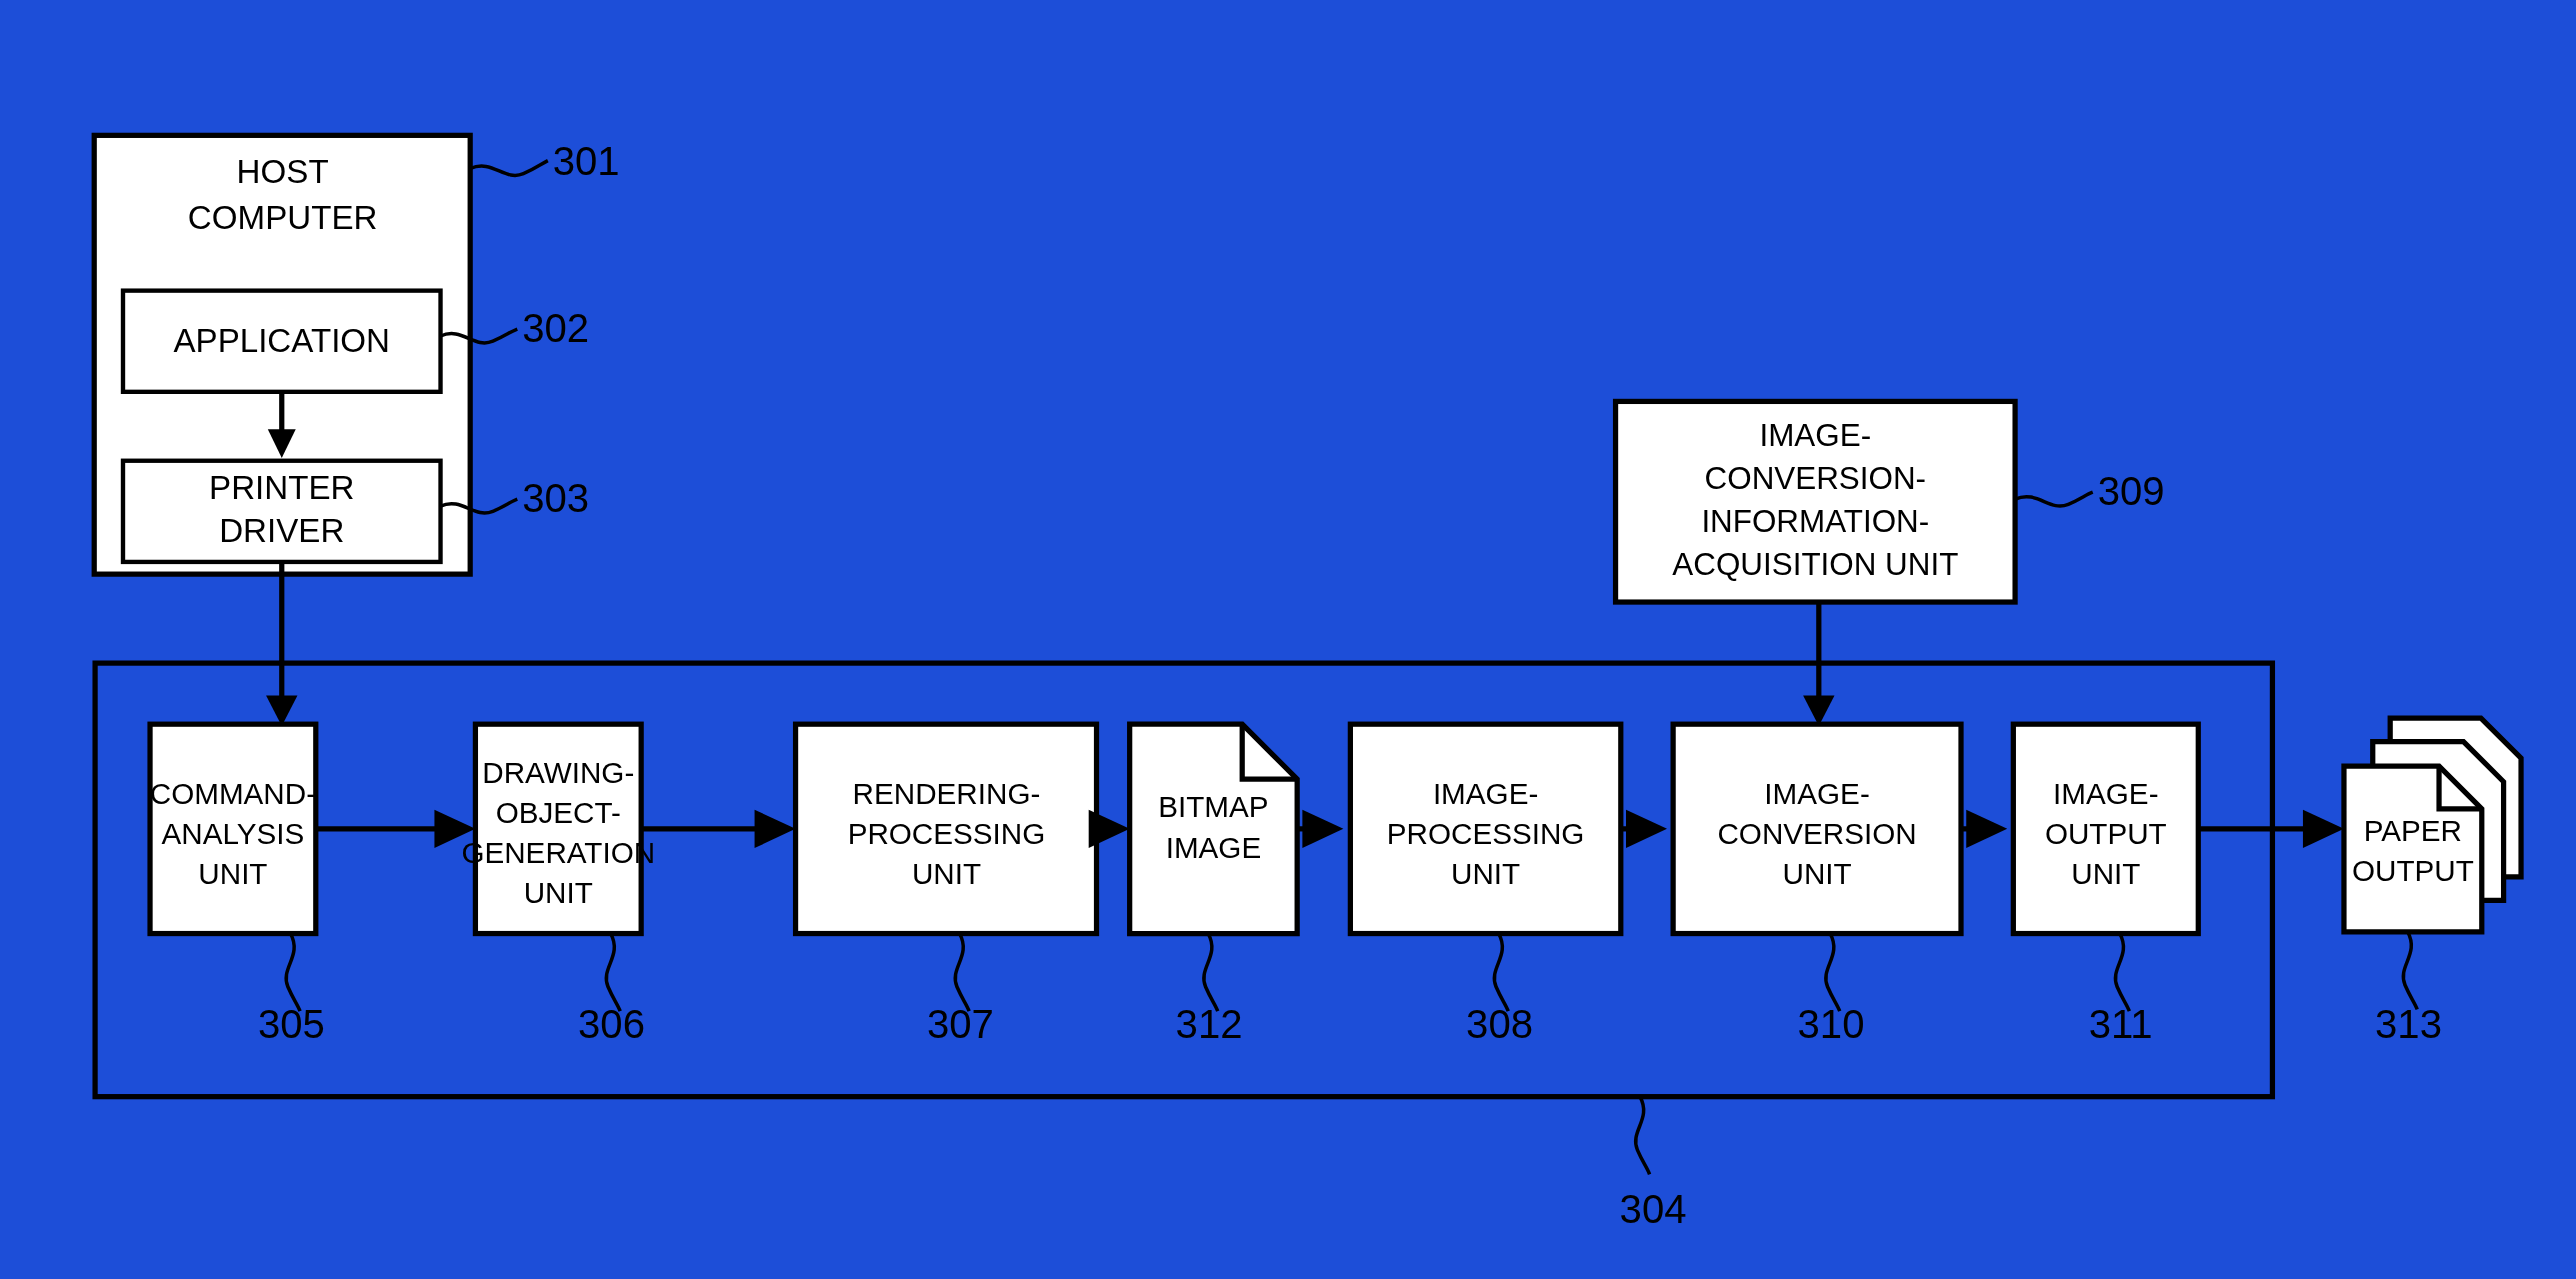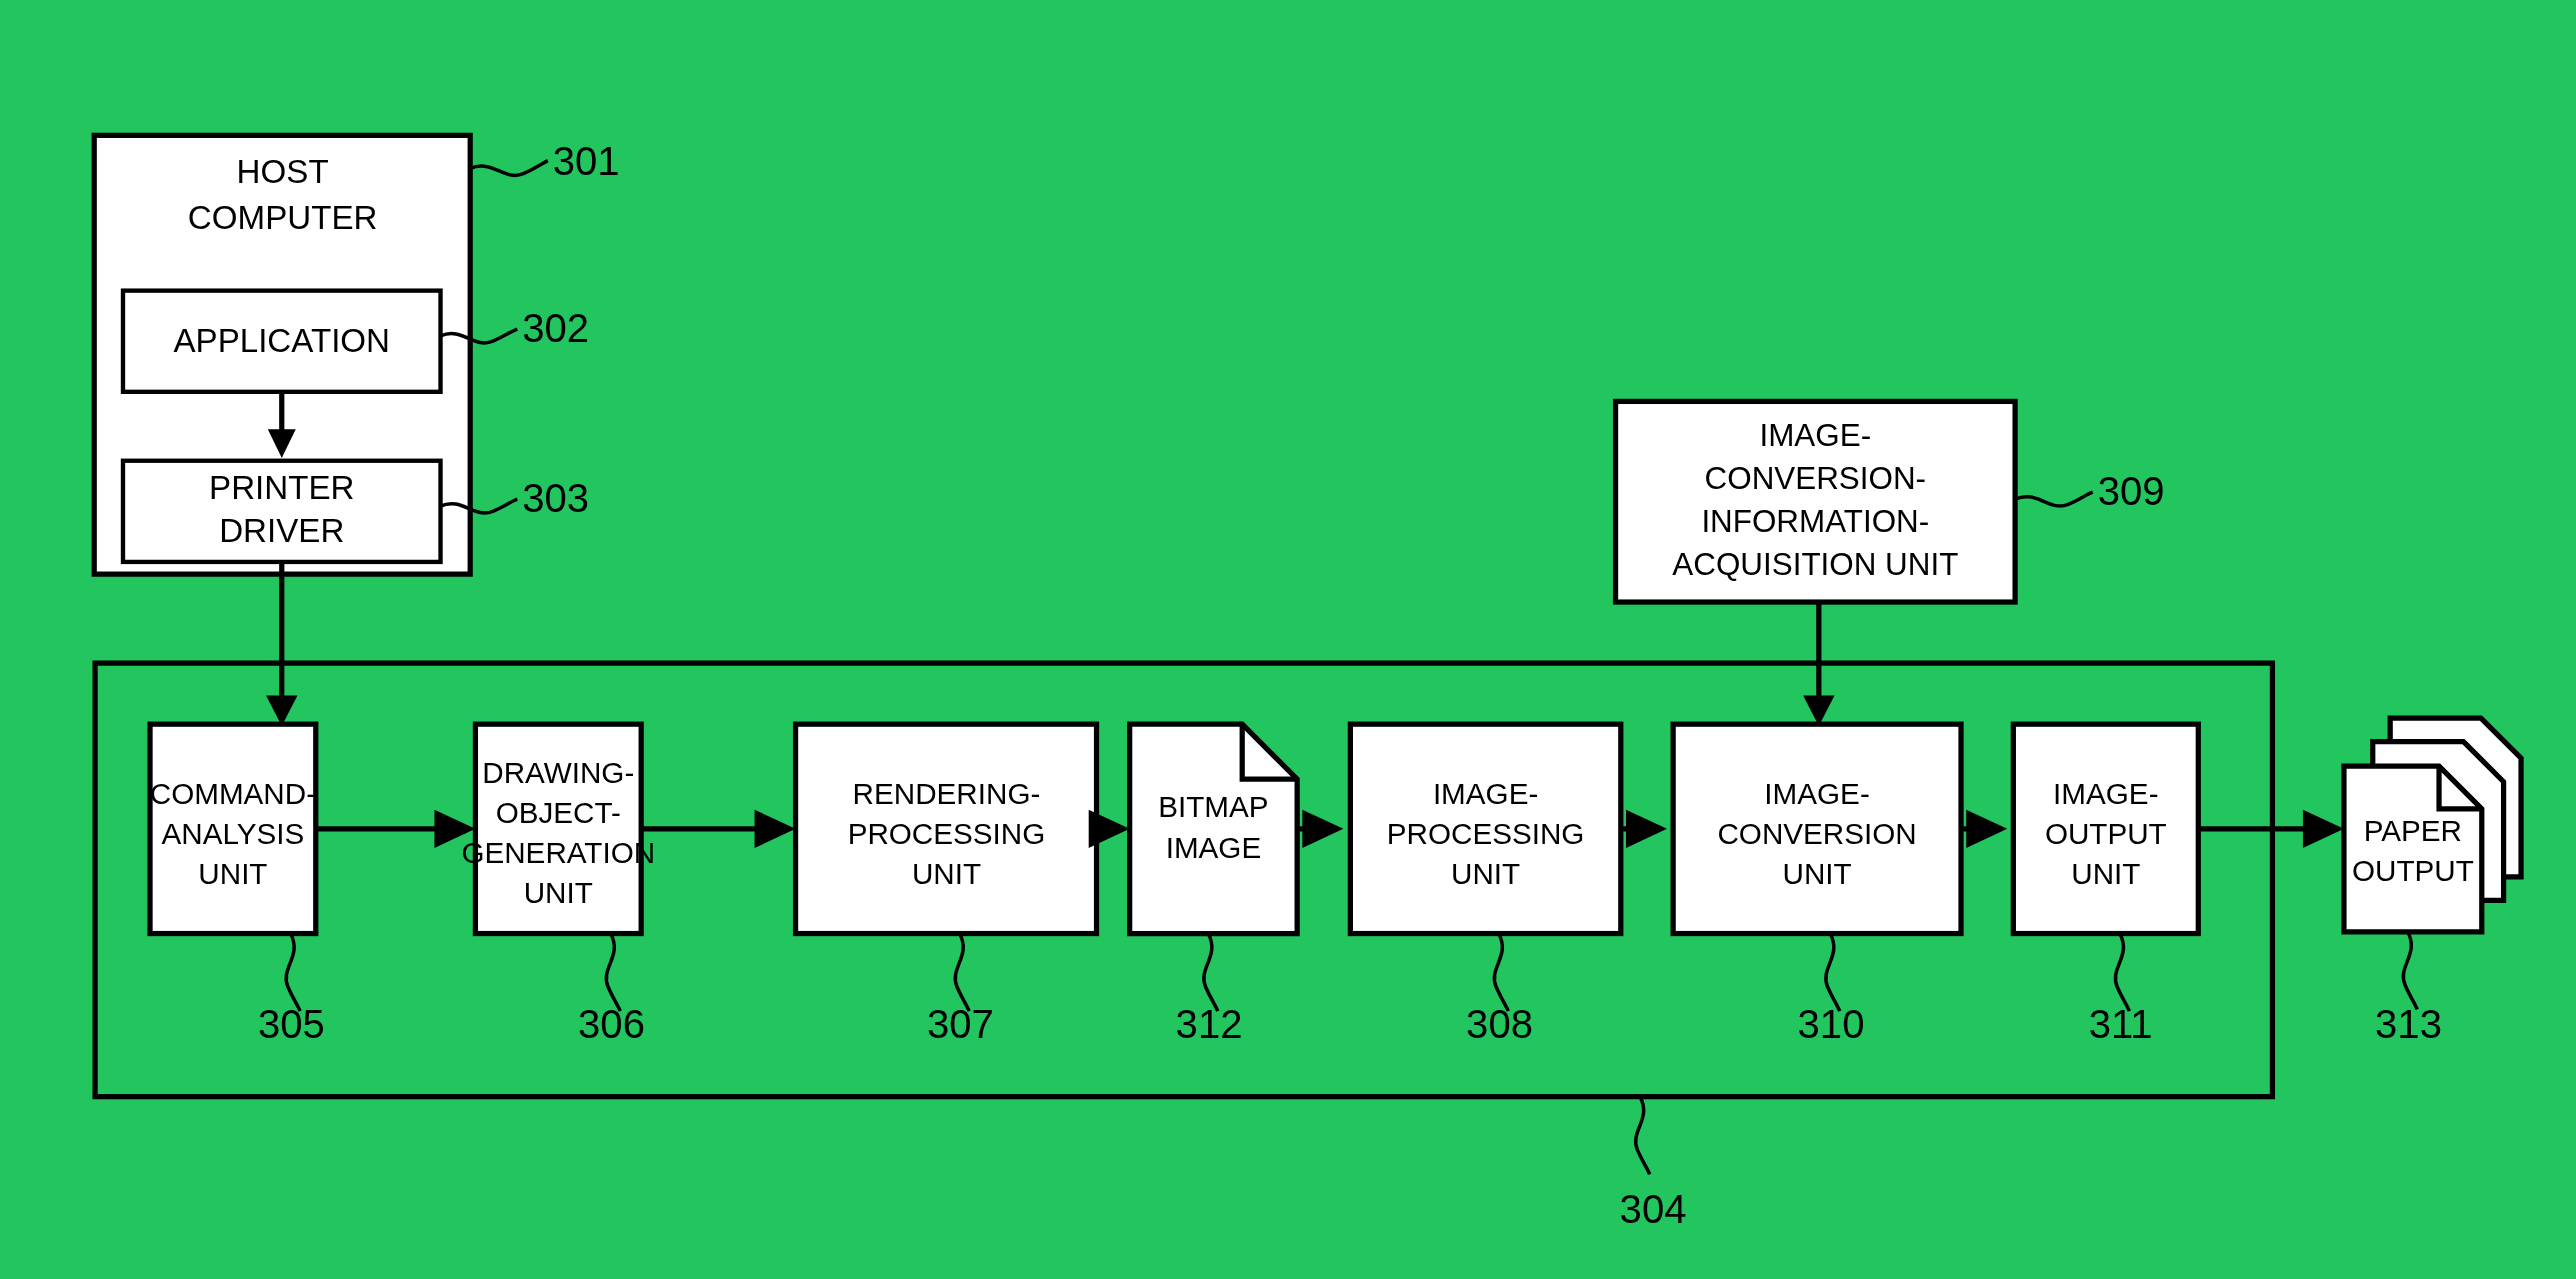--- a/index.html
+++ b/index.html
@@ -10,21 +10,21 @@
   body {
     width: 2576px;
     height: 1280px;
     font-family: "Liberation Sans", sans-serif;
     overflow: hidden;
   }
   #diagram-root {
     position: relative;
     width: 2576px;
     height: 1280px;
-    background: #22c55e;
+    background: #1d4ed8;
     text-align: center;
   }
   svg#figure {
     display: block;
     width: 2576px;
     height: 1280px;
   }
   .box-rect {
     fill: #ffffff;
     stroke: #000000;

